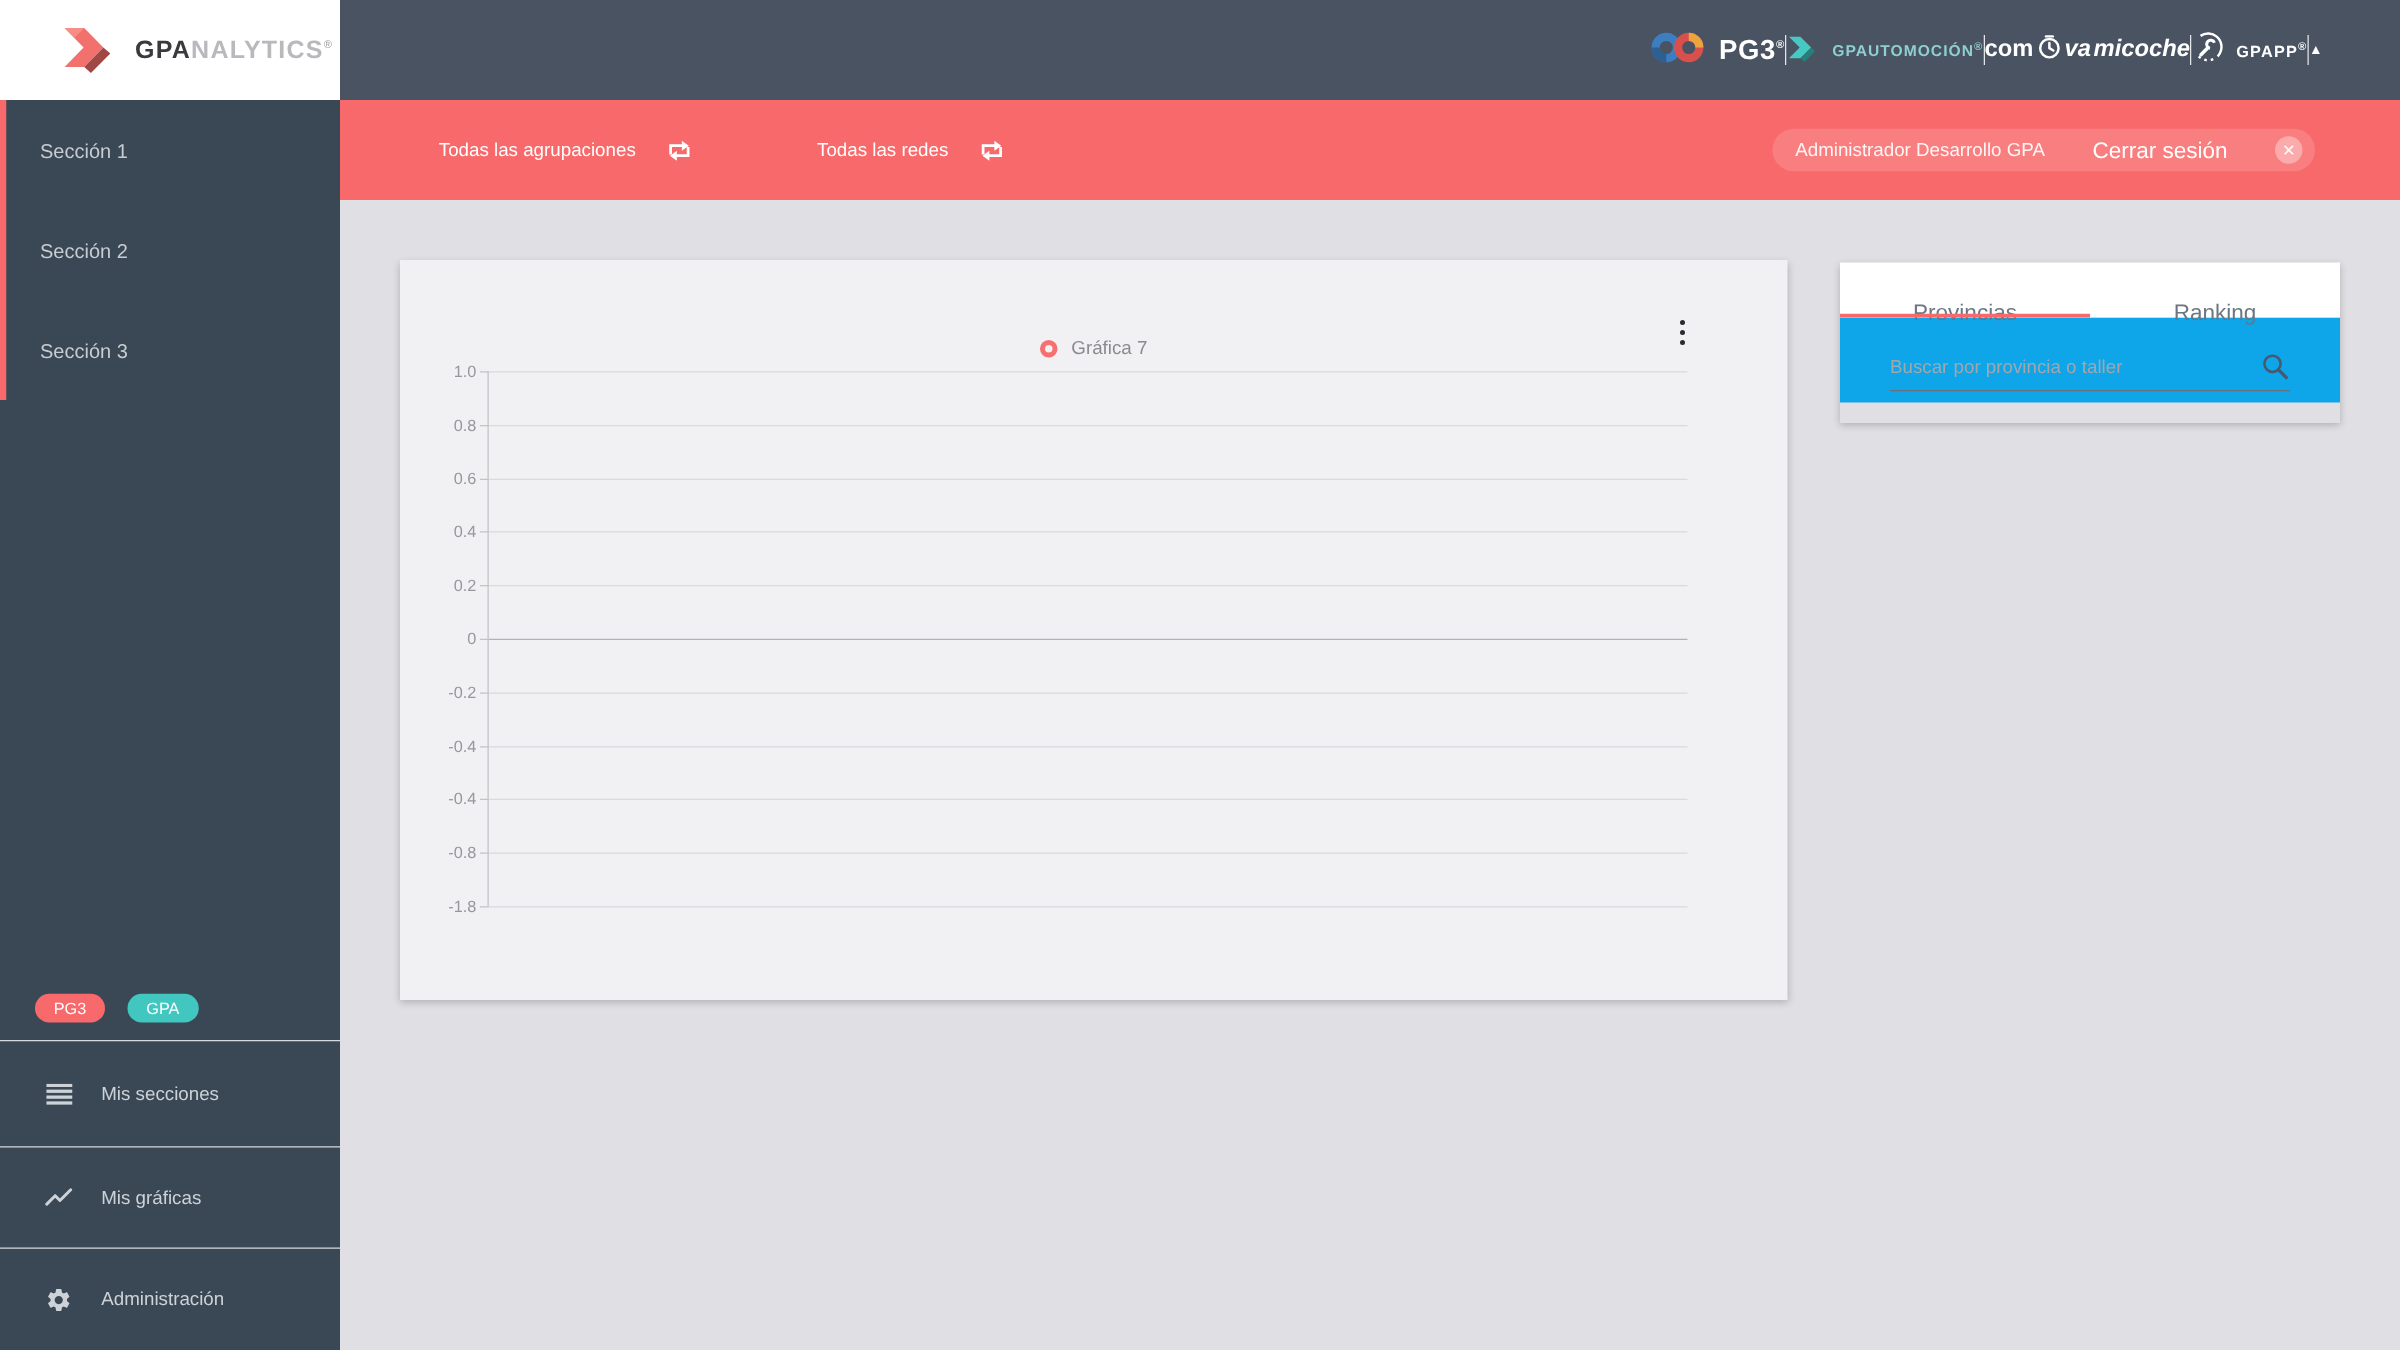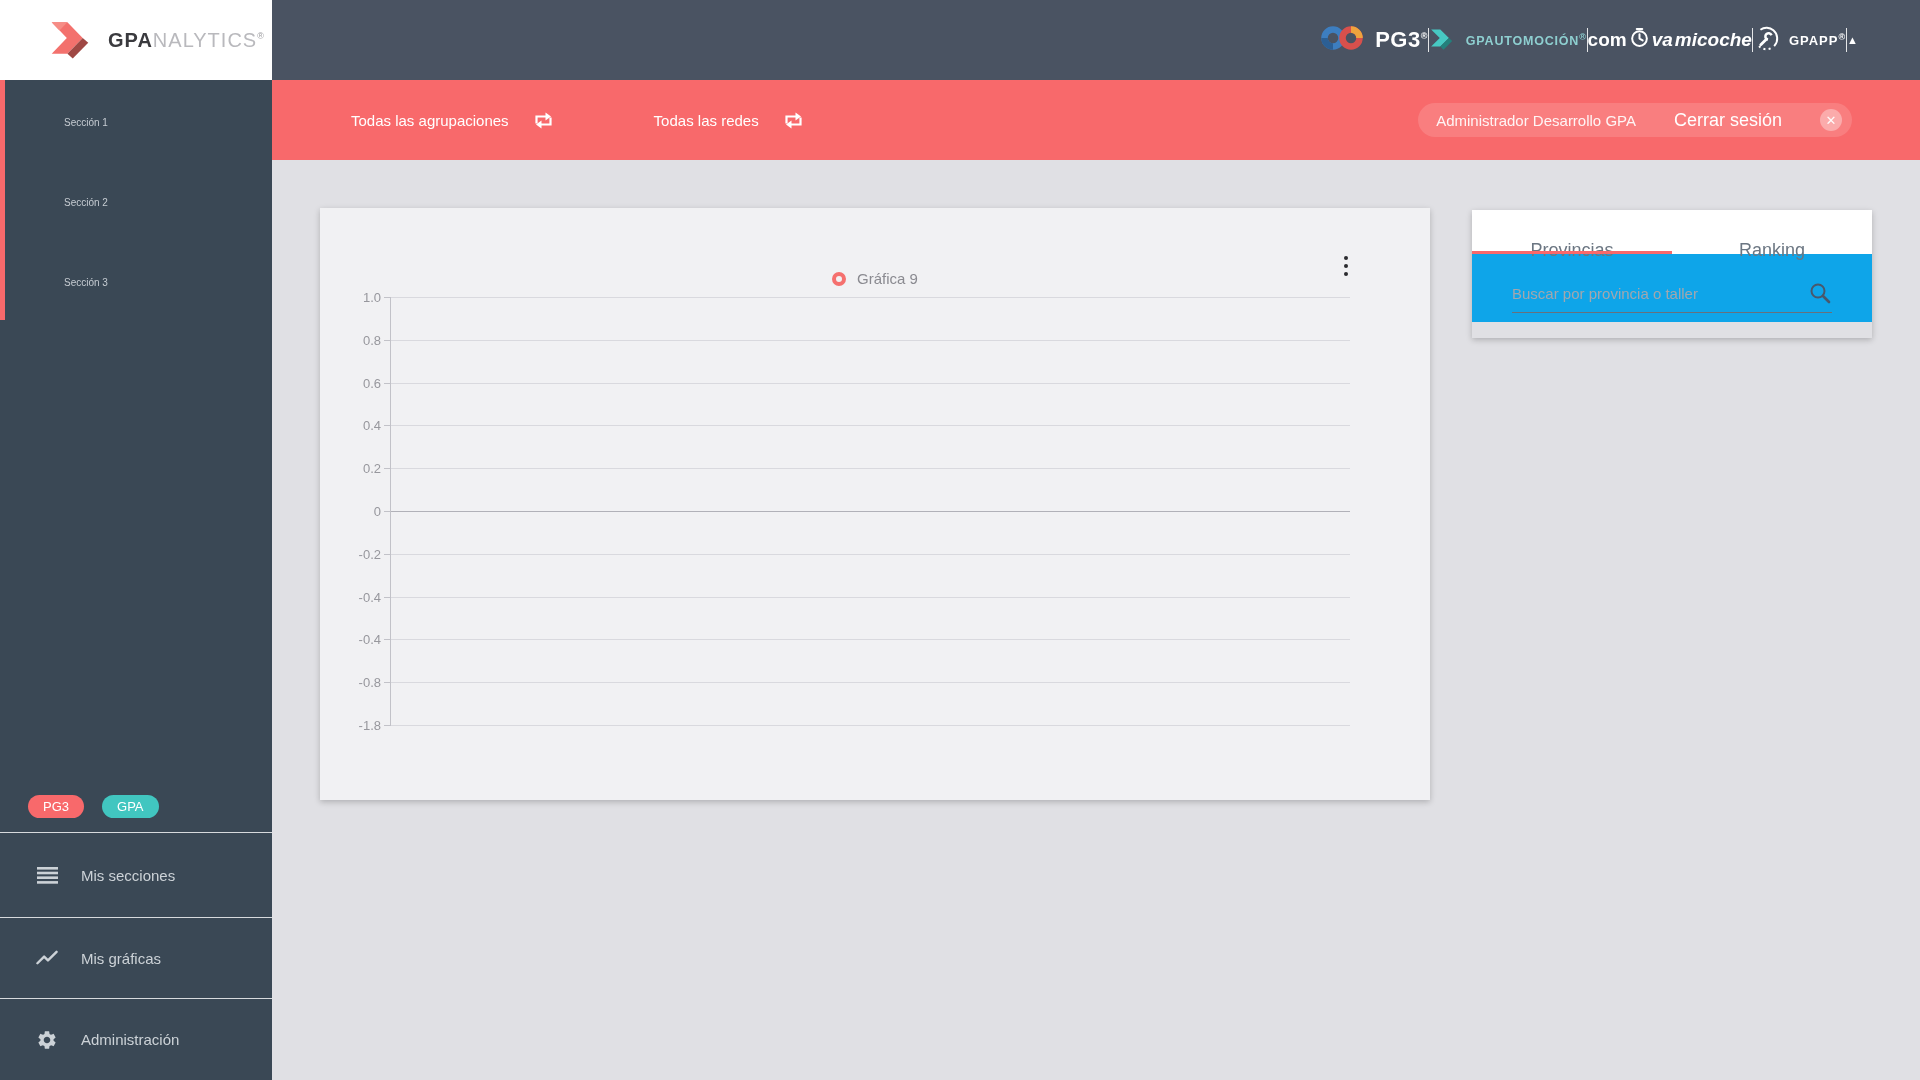--- a/index.html
+++ b/index.html
@@ -19,29 +19,29 @@
   .comprova .com { font-weight:600; }
   .comprova .va, .comprova .micoche { font-weight:700; font-style:italic; }
   .gpapp-text { color:#fff; font-size:13px; font-weight:600; letter-spacing:1px; }
   .caret-up { color:#fff; font-size:11px; cursor:pointer; }
 
   
   .applogo { position:absolute; left:0; top:0; width:272px; height:80px; background:#ffffff;
              display:flex; align-items:center; gap:10px; padding-left:46px; }
   .applogo-text { font-size:20px; letter-spacing:1px; }
   .applogo-text .gpa { color:#3a3a3e; font-weight:700; }
-  .applogo-text .nalytics { color:#b9b9bd; font-weight:400; }
+  .applogo-text .nalytics { color:#b9b9bd; font-weight:700; }
   .applogo-text .reg { color:#9a9a9e; font-size:9px; vertical-align:super; }
 
   
   .sidebar { position:absolute; left:0; top:80px; width:272px; height:1000px; background:#3a4855; }
   .side-strip { position:absolute; left:0; top:0; width:5px; height:240px; background:#f8696b; }
   .side-sections { margin-top:2px; }
-  .side-section { height:80px; display:flex; align-items:center; padding-left:64px;
-                  color:#c6ccd2; font-size:10px; cursor:pointer; }
+  .side-section { height:80px; display:flex; align-items:center; padding-left:32px;
+                  color:#c6ccd2; font-size:16px; cursor:pointer; }
   .side-bottom { position:absolute; top:700px; left:0; width:100%; }
   .badge-row { height:52px; display:flex; align-items:center; gap:18px; padding-left:28px; }
   .badge { color:#fff; font-size:13px; padding:4px 15px; border-radius:13px; cursor:pointer; }
   .badge-pg3 { background:#f8696b; }
   .badge-gpa { background:#41c6c0; }
   .side-menu-item { display:flex; align-items:center; gap:23px; padding-left:36px;
                     border-top:1px solid rgba(255,255,255,0.8); color:#ccd2d7; font-size:15px;
                     cursor:pointer; }
   .smi-1 { height:85px; } .smi-2 { height:81px;text-align:right; } .smi-3 { height:82px; }
   .side-menu-icon { width:22px; display:flex; align-items:center; justify-content:center; }
@@ -250,21 +250,21 @@
       <span>✕</span>
     </span>
   </div>
 </div>
 
 <main class="content">
 
   <section class="chart-card">
     <div class="legend">
       <span class="legend-ring"></span>
-      <span class="legend-label">Gráfica 9</span>
+      <span class="legend-label">Gráfica 7</span>
     </div>
     <div class="kebab">
       <i></i>
         <i></i>
         <i></i>
     </div>
     <div class="plot" id="plot">
         <div class="gridline" style="top: 0%;"></div>
         <div class="tickmark" style="top: 0%;"></div>
         <div class="ticklabel" style="top: 0%;">1.0</div>

